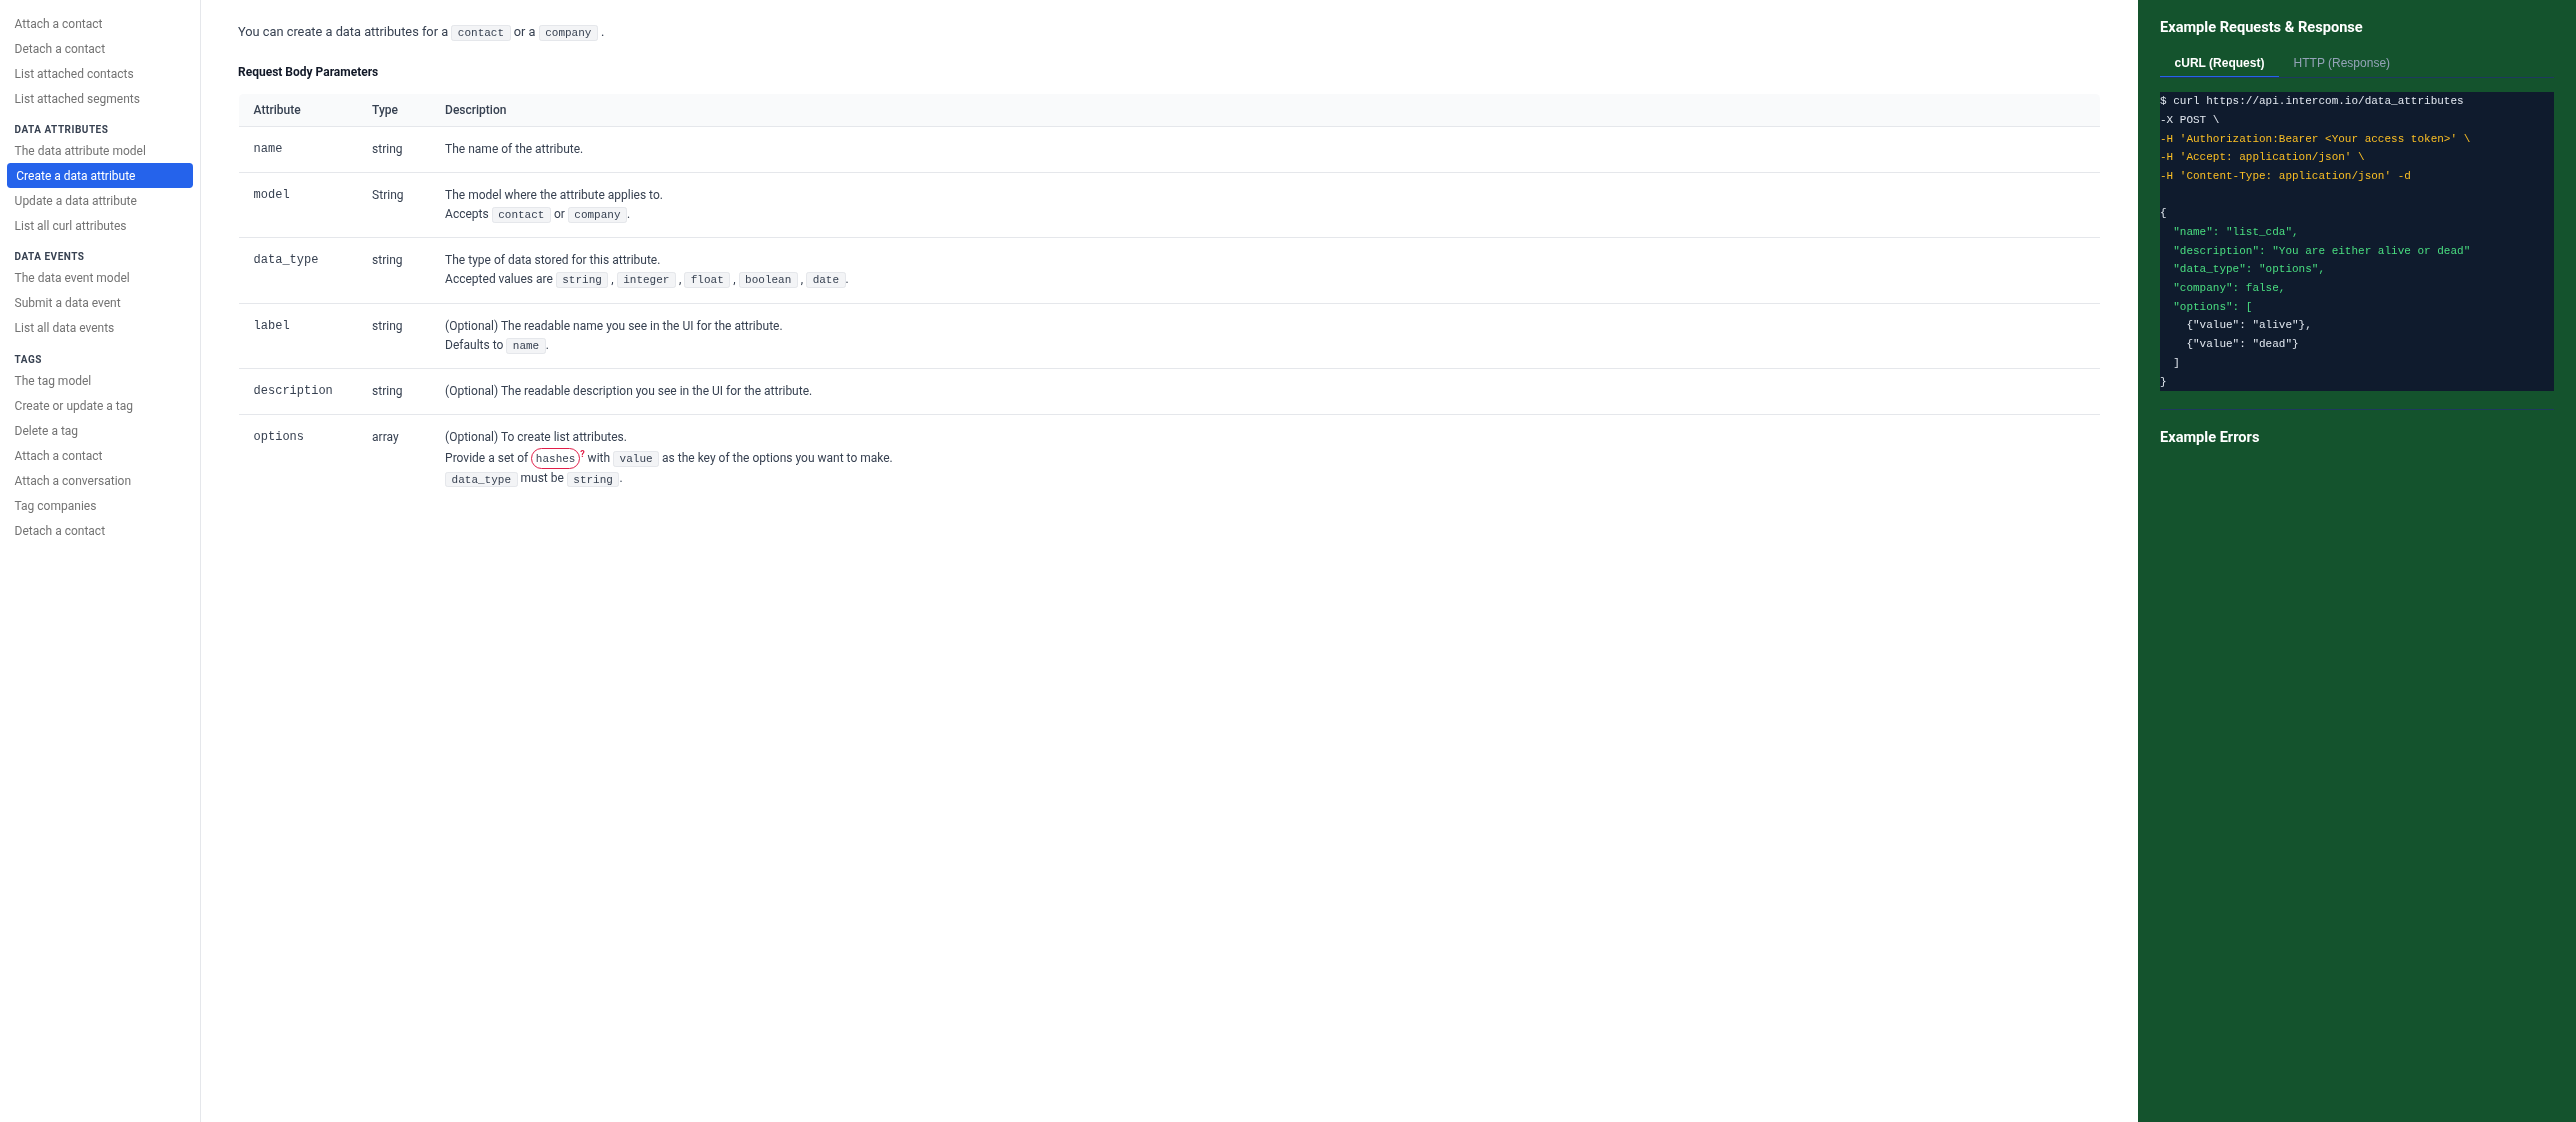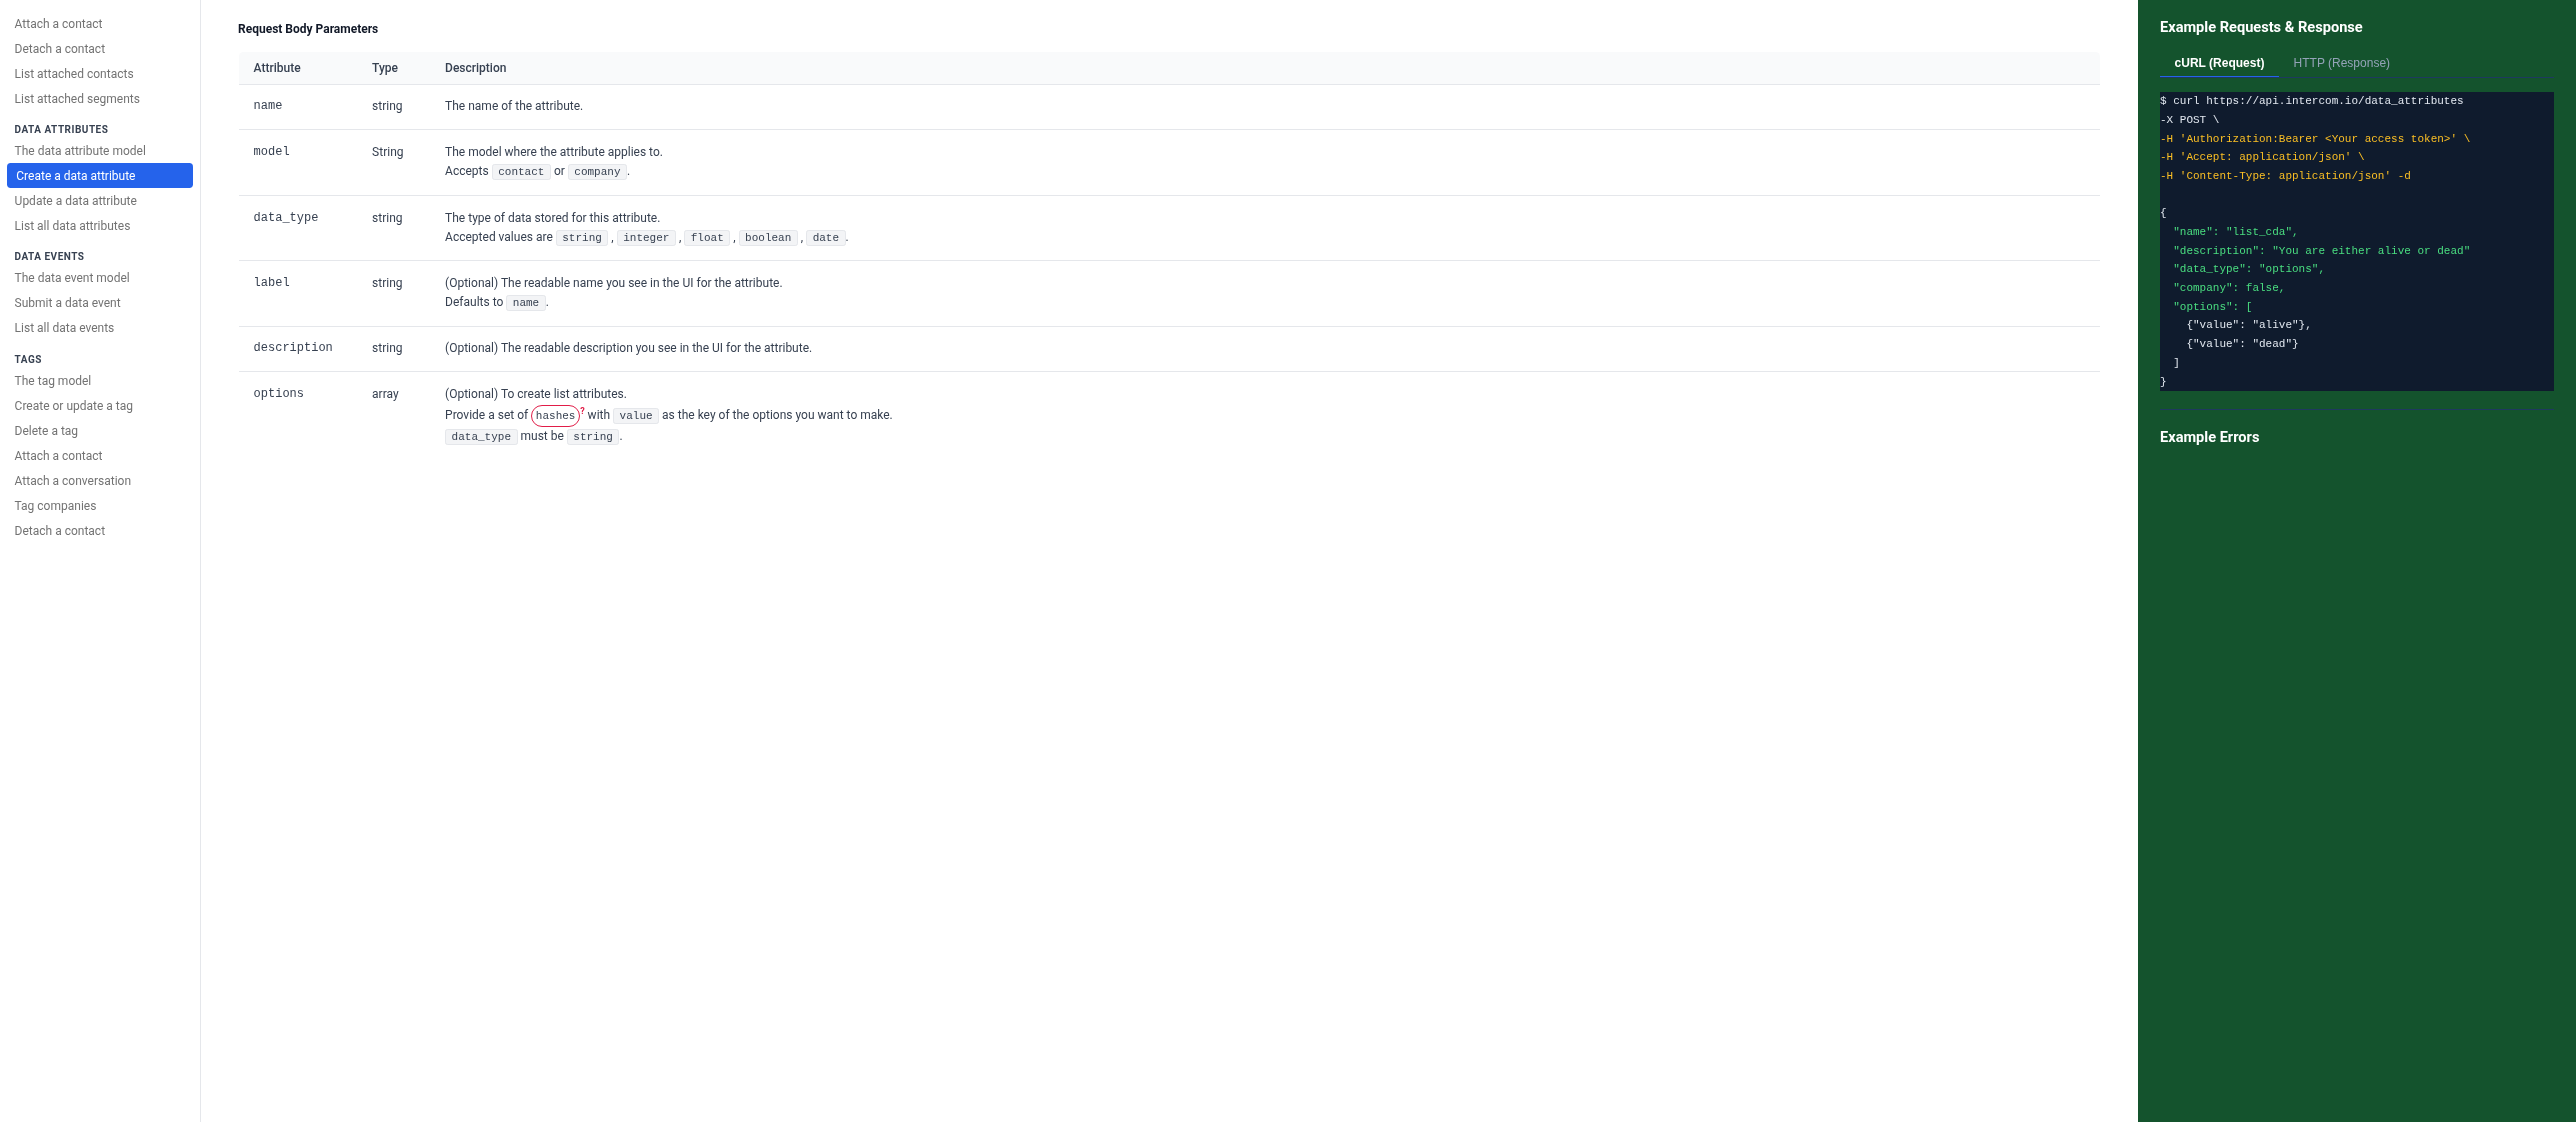--- a/index.html
+++ b/index.html
@@ -197,37 +197,44 @@
       <a class="sidebar-item">Attach a contact</a>
       <a class="sidebar-item">Detach a contact</a>
       <a class="sidebar-item">List attached contacts</a>
       <a class="sidebar-item">List attached segments</a>
     </div>
   <div id="sidebar-sections">
       <div class="sidebar-section-header">DATA ATTRIBUTES</div>
       <a class="sidebar-item">The data attribute model</a>
       <a class="sidebar-item active">Create a data attribute</a>
       <a class="sidebar-item">Update a data attribute</a>
-      <a class="sidebar-item">List all data attributes</a>
+      <a class="sidebar-item">List all curl attributes</a>
       <div class="sidebar-section-header">DATA EVENTS</div>
       <a class="sidebar-item">The data event model</a>
       <a class="sidebar-item">Submit a data event</a>
       <a class="sidebar-item">List all data events</a>
       <div class="sidebar-section-header">TAGS</div>
       <a class="sidebar-item">The tag model</a>
       <a class="sidebar-item">Create or update a tag</a>
       <a class="sidebar-item">Delete a tag</a>
       <a class="sidebar-item">Attach a contact</a>
       <a class="sidebar-item">Attach a conversation</a>
       <a class="sidebar-item">Tag companies</a>
       <a class="sidebar-item">Detach a contact</a>
     </div>
 </nav>
 
 <main class="main-content">
+  <p class="intro-text">
+    <span>You can create a data attributes for a</span>
+    <code class="inline-code">contact</code>
+    <span> or a </span>
+    <code class="inline-code">company</code>
+    <span> .</span>
+  </p>
 
   <h2 class="section-title">Request Body Parameters</h2>
 
   <div class="arrow-container">
     <table class="params-table">
       <thead>
         <tr>
           <th>Attribute</th>
           <th>Type</th>
           <th>Description</th>

